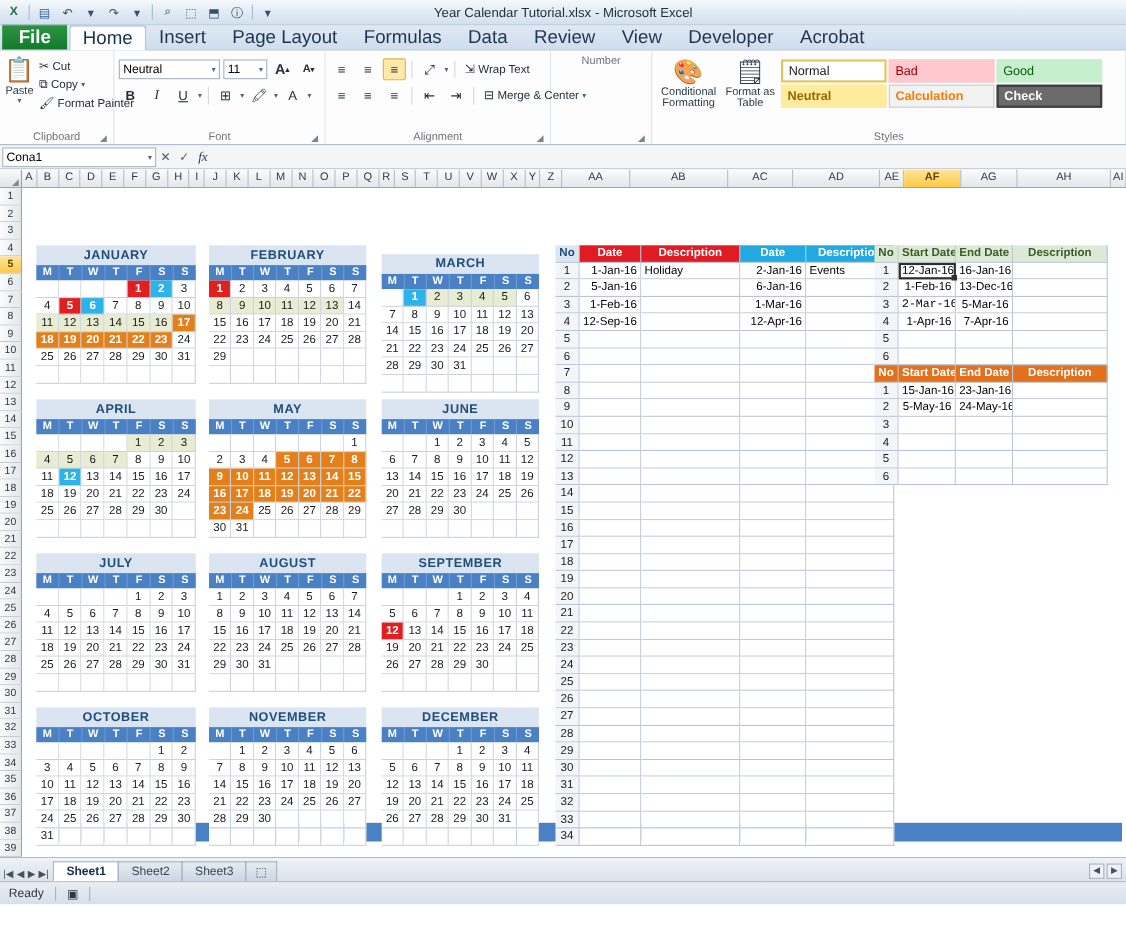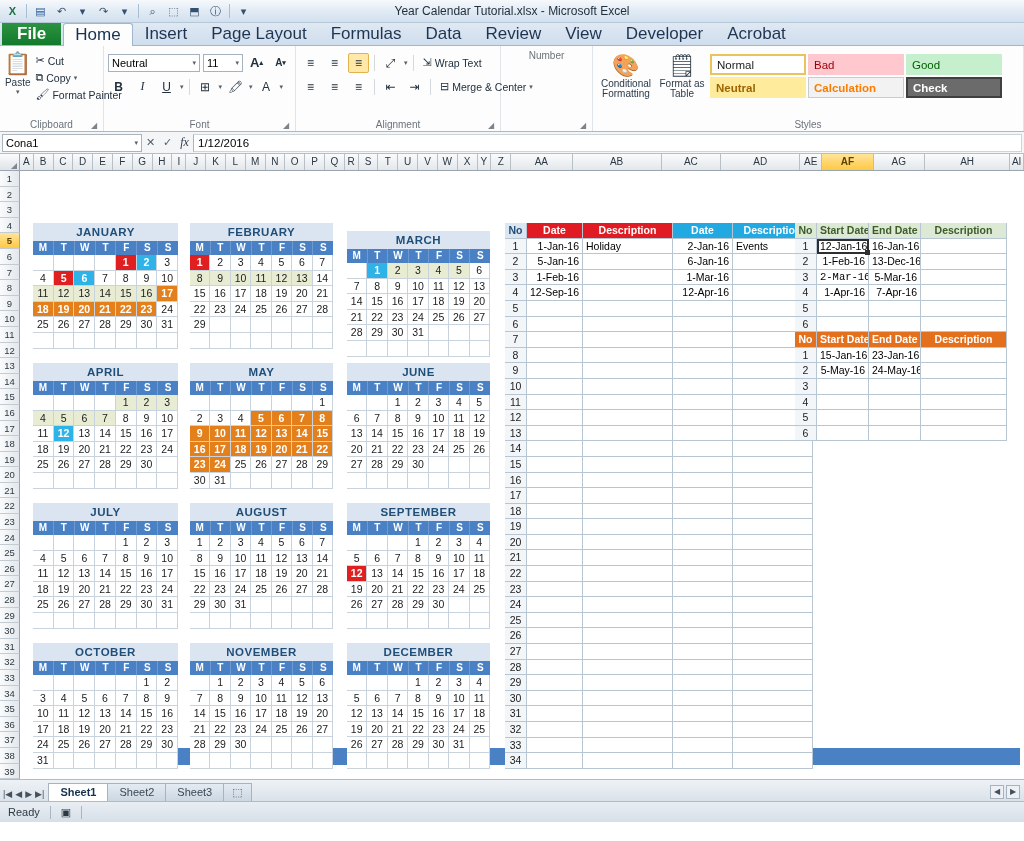--- a/index.html
+++ b/index.html
@@ -468,23 +468,20 @@
 
 <div id="formulabar">
   <div id="namebox">
     <span>Cona1</span>
     <span class="caret">▾</span>
   </div>
   <div class="fb-btn">✕</div>
   <div class="fb-btn">✓</div>
   <div class="fb-btn" id="fx">
     <span>fx</span>
-  </div>
-  <div id="formulainput">
-    <span>1/12/2016</span>
   </div>
 </div>
 
 <div id="gridwrap">
   <div id="colhead">
     <div class="corner"></div>
   <div class="ch" style="width: 14px;">A</div>
       <div class="ch" style="width: 20px;">B</div>
       <div class="ch" style="width: 20px;">C</div>
       <div class="ch" style="width: 20px;">D</div>

